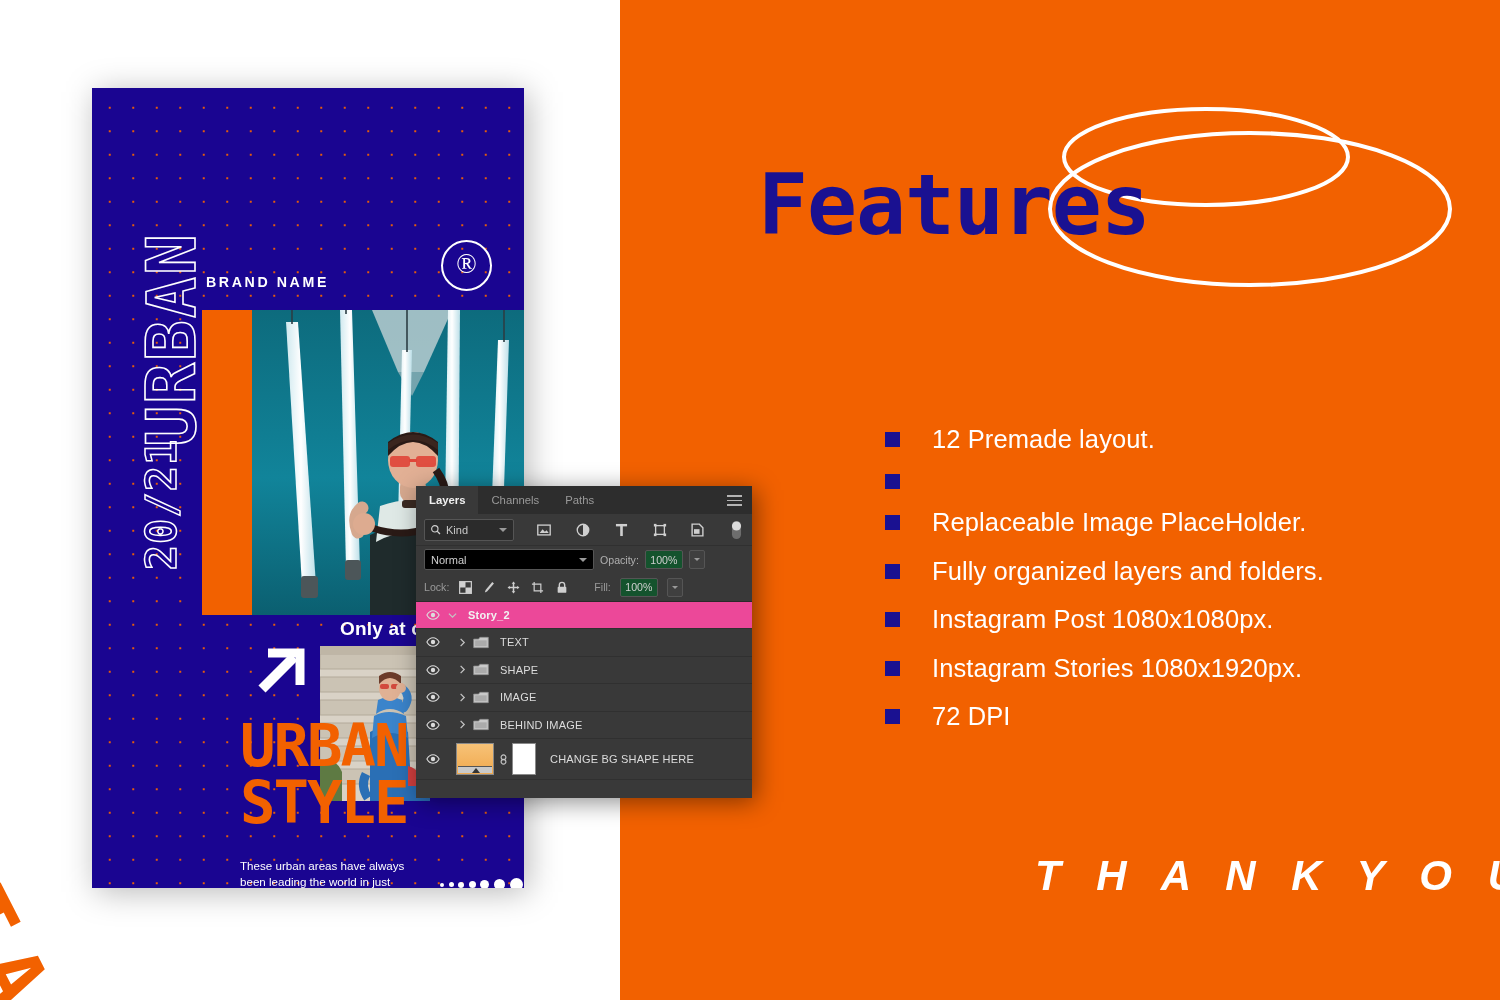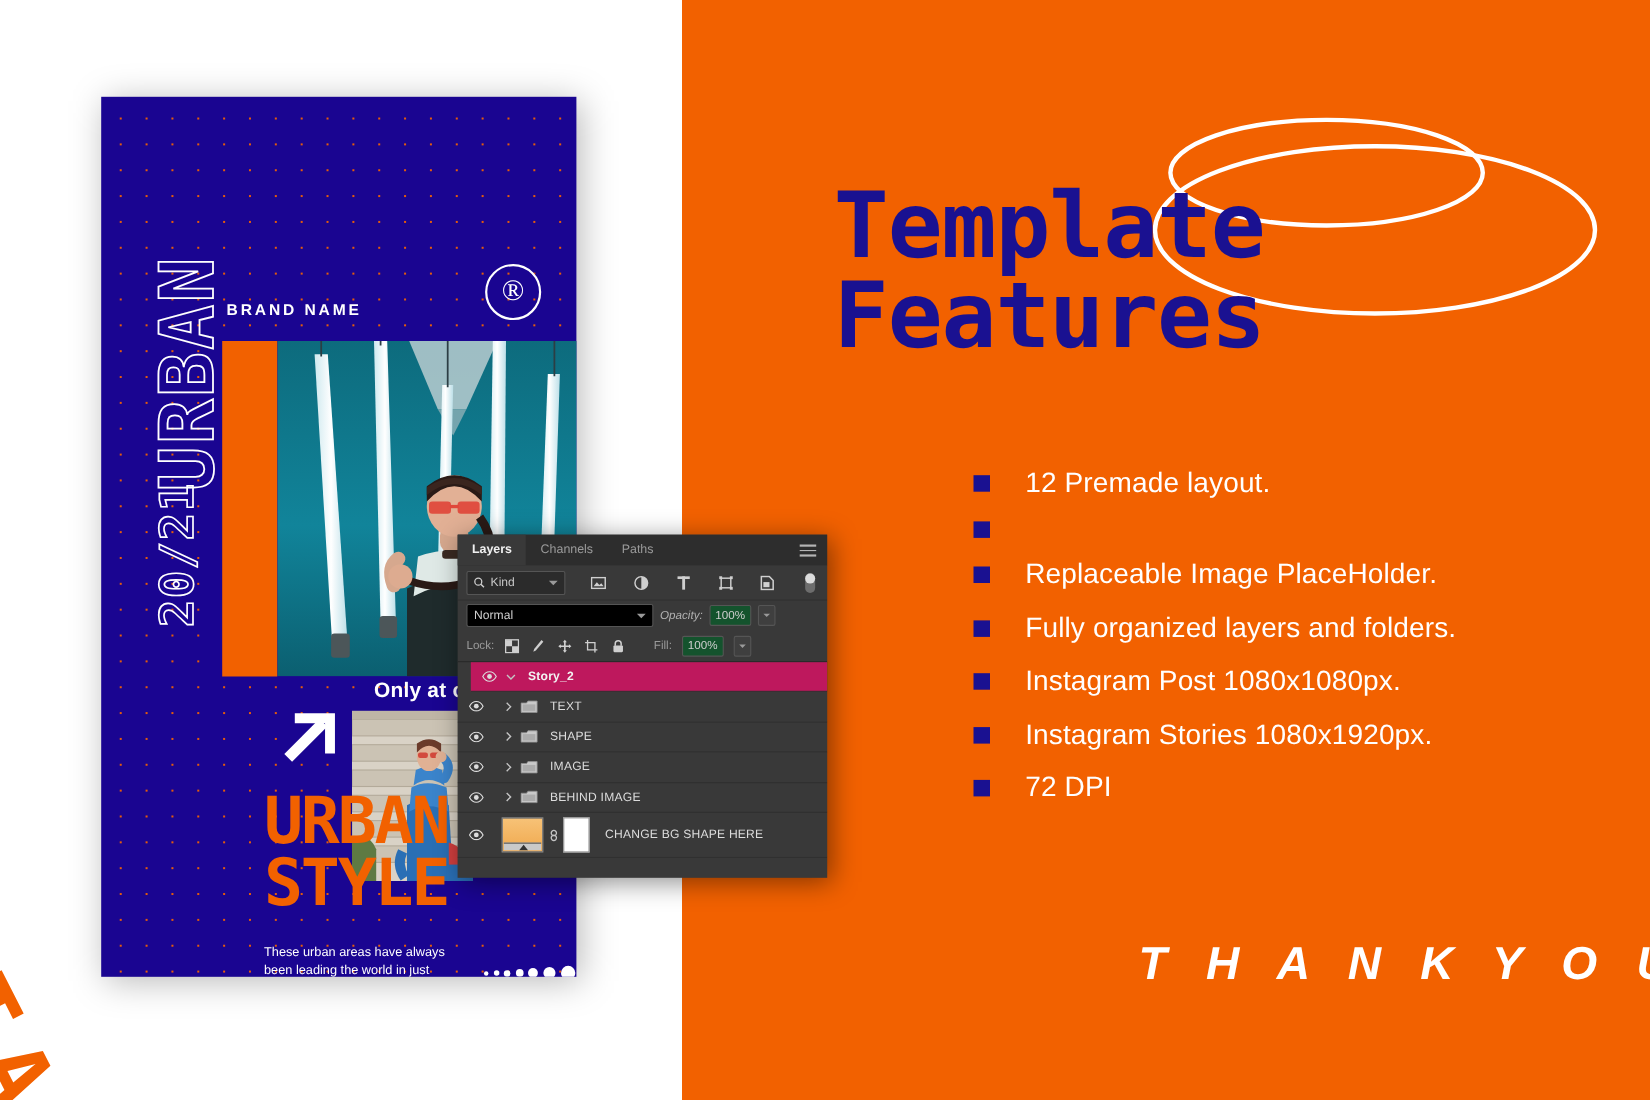--- a/index.html
+++ b/index.html
@@ -135,31 +135,31 @@
   }
   .kind-sel .lbl{color:#c8c8c8;font-size:11px;}
   .chev{width:0;height:0;border-left:4px solid transparent;border-right:4px solid transparent;border-top:4px solid #9a9a9a;position:absolute;right:6px;top:8px;}
   .ficon{width:19px;height:19px;display:flex;align-items:center;justify-content:center;color:#cfcfcf;}
 
   .ps-blend{display:flex;align-items:center;height:27px;padding:0 8px;gap:6px;}
   .blend-sel{
     width:156px;height:19px;background:#000000;border:1px solid #555;border-radius:2px;
     display:flex;align-items:center;padding:0 6px;position:relative;color:#cfcfcf;font-size:11px;
   }
-  .opacity-lbl{color:#b0b0b0;font-size:10.6px;font-style:italic;}
+  .opacity-lbl{color:#b0b0b0;font-size:10.6px;}
   .numbox{width:36px;height:17px;background:#14532d;border:1px solid #555;border-radius:2px;color:#cfcfcf;font-size:10.6px;display:flex;align-items:center;justify-content:center;}
   .numchev{width:14px;height:17px;background:#3f3f3f;border:1px solid #555;border-radius:2px;position:relative;}
   .numchev:after{content:"";position:absolute;left:4px;top:7px;border-left:3px solid transparent;border-right:3px solid transparent;border-top:3px solid #9a9a9a;}
 
   .ps-lock{display:flex;align-items:center;height:28px;padding:0 8px;gap:9px;border-bottom:1px solid #2a2a2a;}
   .lock-lbl{color:#9a9a9a;font-size:10.6px;}
   .lico{width:15px;height:15px;display:flex;align-items:center;justify-content:center;color:#cfcfcf;}
 
   .layer-row{display:flex;align-items:center;height:26.5px;border-bottom:1px solid #303030;padding-left:6px;}
-  .layer-row.group-head{background:#be185d;height:26px;margin-left:12px;}
+  .layer-row.group-head{background:#ec4899;height:26px;}
   .eye{width:22px;display:flex;align-items:center;justify-content:center;}
   .twisty{width:16px;display:flex;align-items:center;justify-content:center;color:#b9b9b9;font-size:10px;}
   .folder-ico{width:22px;display:flex;align-items:center;justify-content:center;}
   .layer-name{font-size:11px;color:#dcdcdc;letter-spacing:.2px;}
   .layer-row.group-head .layer-name{font-weight:700;color:#f2f2f2;}
   .row-bottom{height:40px;display:flex;align-items:center;padding-left:6px;border-bottom:1px solid #303030;}
   .thumb-grad{width:36px;height:30px;border:1px solid #8a8a8a;background:linear-gradient(#f7c277,#f0a94e);position:relative;}
   .thumb-grad:after{content:"";position:absolute;left:1px;right:1px;bottom:1px;height:6px;background:#c9c9c9;border-top:1px solid #555;}
   .thumb-grad:before{content:"";position:absolute;left:15px;bottom:1px;width:0;height:0;border-left:4px solid transparent;border-right:4px solid transparent;border-bottom:5px solid #333;z-index:2;}
   .linkico{width:18px;display:flex;align-items:center;justify-content:center;color:#c4c4c4;font-size:13px;}
@@ -171,21 +171,20 @@
 <div id="stage">
 
   <div class="orange-panel"></div>
 
   <div class="headline-wrap">
     <svg class="rings" viewBox="0 0 420 220">
       <ellipse cx="168" cy="52" rx="142" ry="48" fill="none" stroke="#fff" stroke-width="4"></ellipse>
       <ellipse cx="212" cy="104" rx="200" ry="76" fill="none" stroke="#fff" stroke-width="4"></ellipse>
     </svg>
     <div class="headline">
-      <div>Template</div>
       <div>Features</div>
     </div>
   </div>
 
   <div class="features">
     <div class="feat-row">
       <span class="feat-bullet"></span>
       <span class="feat-text">12 Premade layout.</span>
     </div>
     <div class="feat-row">

